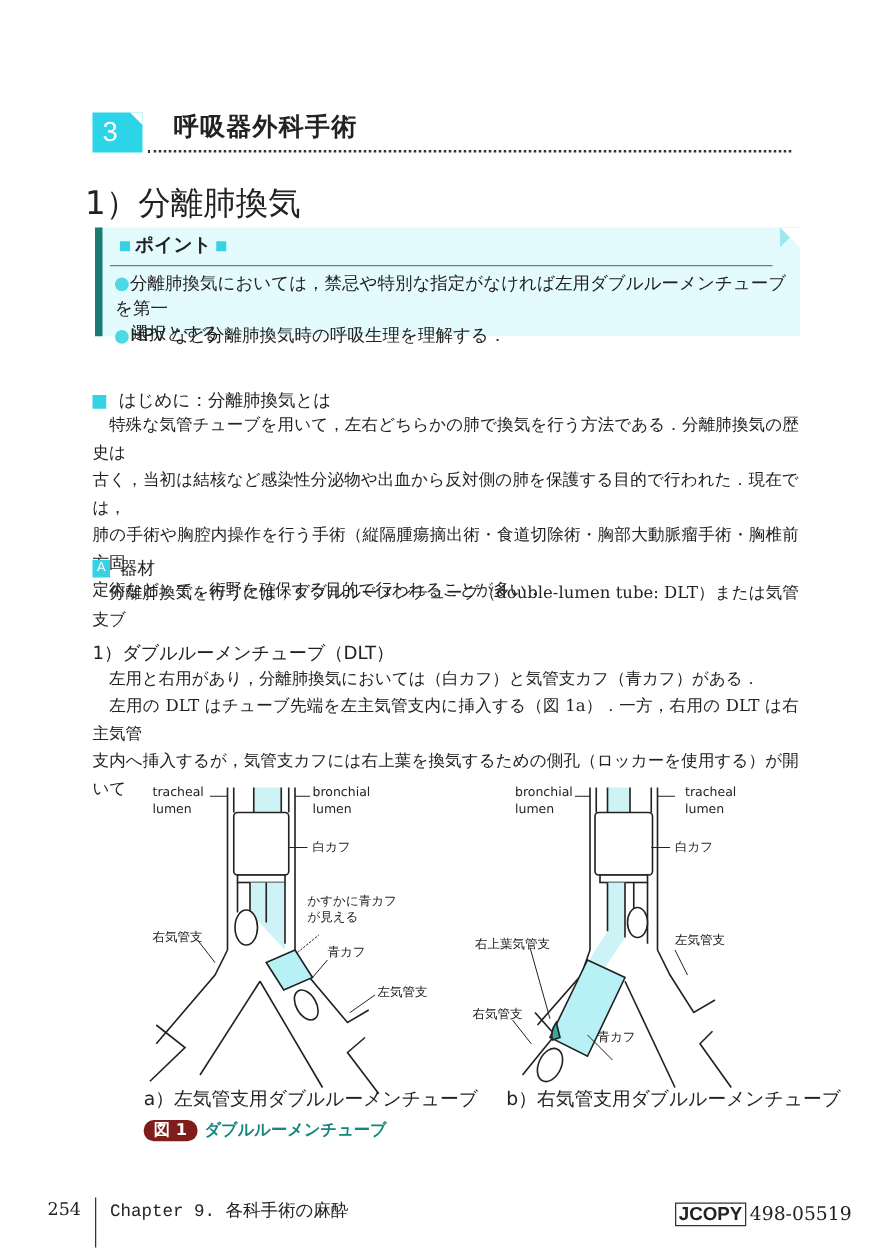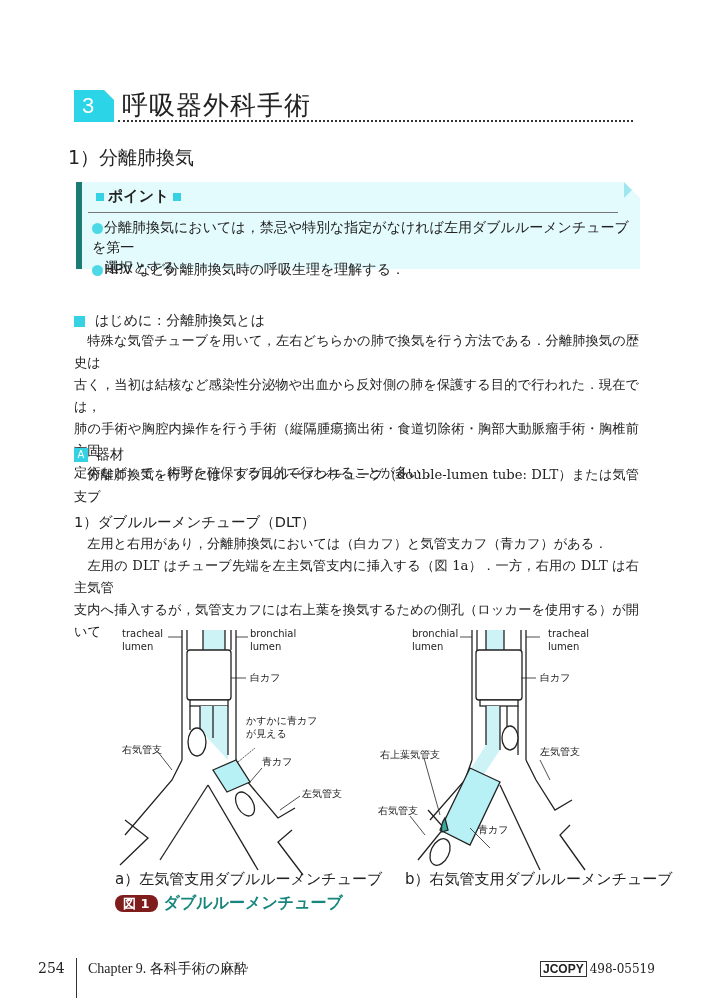--- a/index.html
+++ b/index.html
@@ -1,42 +1,42 @@
 <!DOCTYPE html>
 <html><head>
 <meta charset="utf-8">
 <style>
   html,body{margin:0;padding:0;background:#fff;}
   body{width:709px;height:1000px;position:relative;overflow:hidden;font-family:"DejaVu Sans",sans-serif;color:#222;}
   .abs{position:absolute;}
   .sec-num{left:74px;top:90px;width:40px;height:32px;background:#2bd4e6;color:#fff;font-size:22px;line-height:32px;text-indent:8px;font-family:"Liberation Sans",sans-serif;}
   .sec-num:after{content:"";position:absolute;right:0;top:0;border-style:solid;border-width:0 10px 10px 0;border-color:transparent #fff transparent transparent;}
-  .sec-title{left:122px;top:88px;font-size:26px;font-weight:normal;letter-spacing:1px;}
+  .sec-title{left:139px;top:88px;font-size:20px;font-weight:bold;letter-spacing:1px;}
   .dotline{left:118px;top:120px;width:515px;border-bottom:2px dotted #333;}
-  .sub-title{left:68px;top:145px;font-size:19px;}
+  .sub-title{left:68px;top:145px;font-size:26px;}
   .point-box{left:76px;top:182px;width:558px;height:87px;background:#e4fbfd;border-left:6px solid #1c7c73;}
   .point-box:after{content:"";position:absolute;right:0;top:0;border-style:solid;border-width:0 16px 16px 0;border-color:transparent #fff transparent transparent;}
   .point-corner{right:0;top:0;width:0;height:0;border-style:solid;border-width:16px 16px 0 0;border-color:#9ee7ef transparent transparent transparent;}
   .point-head{left:10px;top:5px;font-size:15px;font-weight:bold;}
   .sq{display:inline-block;width:8px;height:8px;background:#35d2e3;margin:0 4px;vertical-align:middle;}
   .point-rule{left:6px;top:30px;width:530px;border-bottom:1px solid #777;}
   .point-item{left:10px;font-size:14px;line-height:20px;width:540px;}
   .num-dot{display:inline-block;width:11px;height:11px;border-radius:50%;background:#4dd8e6;vertical-align:middle;margin-right:1px;}
   .h-small{font-size:14px;font-weight:normal;}
   .cyan-sq{display:inline-block;width:11px;height:11px;background:#35d2e3;margin-right:10px;vertical-align:middle;}
   .para{font-family:"DejaVu Serif",serif;font-size:13.2px;line-height:22px;width:565px;text-align:justify;}
   .a-badge{display:inline-block;width:14px;height:14px;background:#35d2e3;color:#fff;font-size:10px;line-height:14px;text-align:center;margin-right:8px;vertical-align:middle;}
   .sub-h{font-size:14.5px;}
   .fig-cap{font-size:15px;}
   .fig-badge{display:inline-block;background:#7f1d1d;color:#fff;border-radius:8px;padding:0 8px;font-size:13px;font-weight:bold;line-height:17px;margin-right:6px;}
-  .fig-title{color:#17867c;font-size:16px;font-weight:bold;}
+  .fig-title{color:#17867c;font-size:13px;font-weight:bold;}
   .footer-num{left:38px;top:960px;font-family:"DejaVu Serif",serif;font-size:14px;}
   .footer-bar{left:76px;top:958px;width:1px;height:40px;background:#333;}
-  .footer-chap{left:88px;top:960px;font-size:14px;font-family:Liberation Serif, serif;}
-  .footer-right{left:540px;top:962px;font-size:12px;font-family:"DejaVu Serif",serif;text-align:center;}
+  .footer-chap{left:88px;top:960px;font-size:14px;font-family:Liberation Mono, monospace;}
+  .footer-right{left:540px;top:962px;font-size:15px;font-family:"DejaVu Serif",serif;text-align:center;}
   .jcopy{border:1px solid #333;font-weight:bold;padding:0 2px;font-family:"Liberation Sans",sans-serif;margin-right:3px;}
   svg text{font-family:"DejaVu Sans",sans-serif;font-size:10px;fill:#222;}
 </style>
 </head>
 <body>
 
 <div class="abs sec-num">3</div>
 <div class="abs sec-title">呼吸器外科手術</div>
 <div class="abs dotline"></div>
 <div class="abs sub-title">1）分離肺換気</div>

